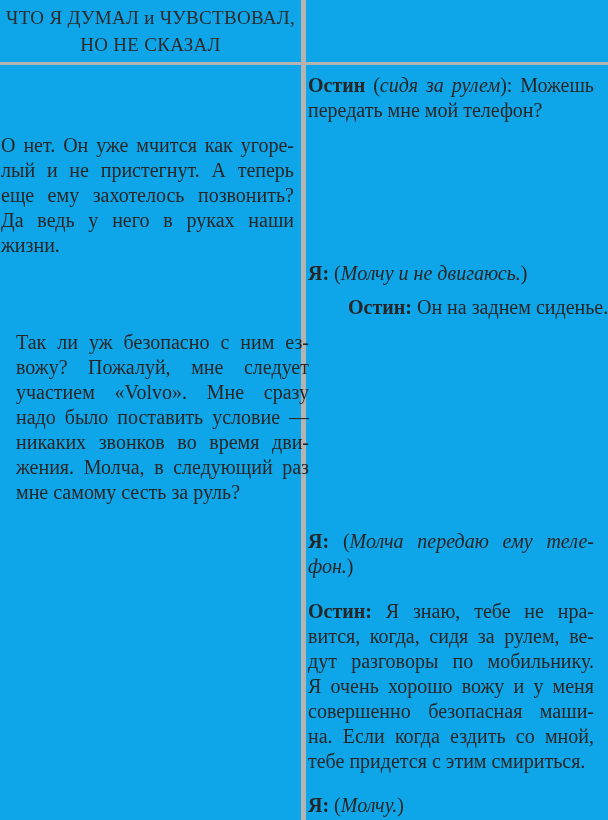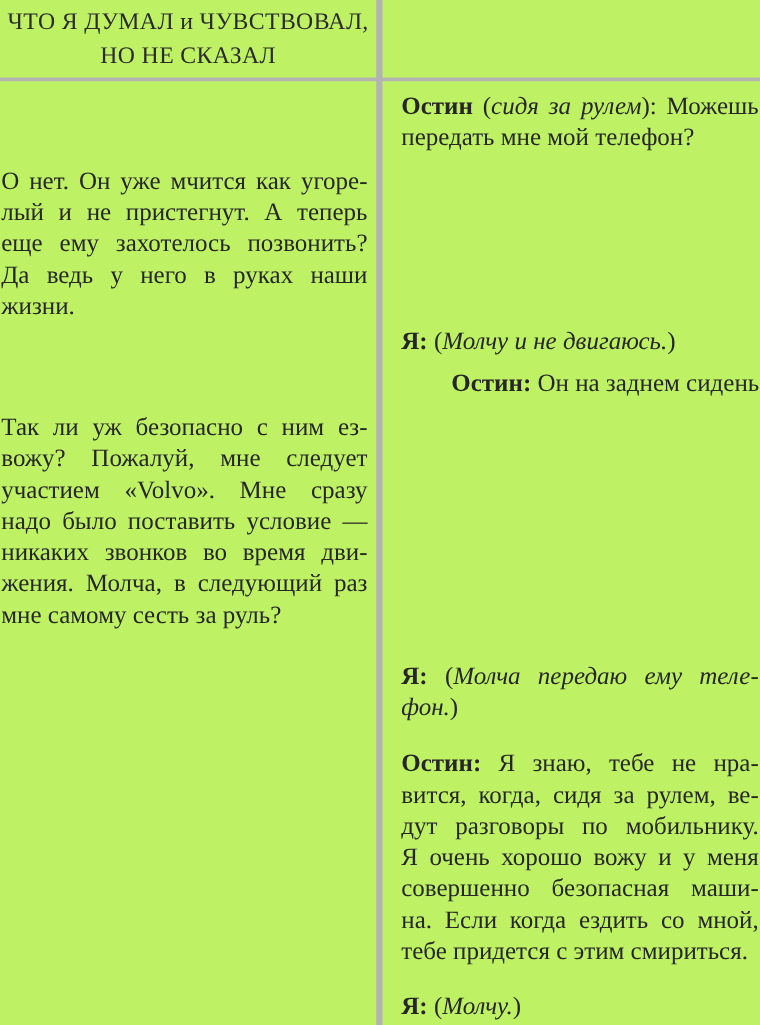--- a/index.html
+++ b/index.html
@@ -1,20 +1,20 @@
 <!DOCTYPE html>
 <html><head>
 <meta charset="utf-8">
 <style>
   html, body { margin: 0; padding: 0; background: #ffffff; }
   .page {
     position: relative;
     width: 608px;
     height: 820px;
-    background: #bef264;
+    background: #0ea5e9;
     color: #262626;
     font-family: "Liberation Serif", "DejaVu Serif", serif;
     overflow: hidden;
   }
   
   .v-divider {
     position: absolute;
     left: 301px; top: 0;
     width: 5px; height: 820px;
     background: #b3b3b3;
@@ -39,23 +39,23 @@
   .col-header.right { left: 306px; top: 17px; width: 302px; }
   
   .para {
     position: absolute;
     font-size: 20px;
     line-height: 25px;
   }
   .para .line { text-align: justify; text-align-last: justify; }
   .para .line:last-child { text-align-last: left; }
   .left-para  { left: 1px;   width: 293px; }
-  .right-para { left: 321px; width: 286px; }
+  .right-para { left: 308px; width: 286px; }
   .p1 { top: 133px; }
-  .p2 { top: 330px; }
+  .p2 { top: 330px; margin-left: 15px; }
   .e1 { top: 73px;  }
   .e2 { top: 261px; }
   .e3 { top: 295px; margin-left: 40px; }
   .e4 { top: 529px; }
   .e5 { top: 599px; }
   .e6 { top: 793px; }
   b { font-weight: bold; }
   i { font-style: italic; }
 </style>
 </head>

